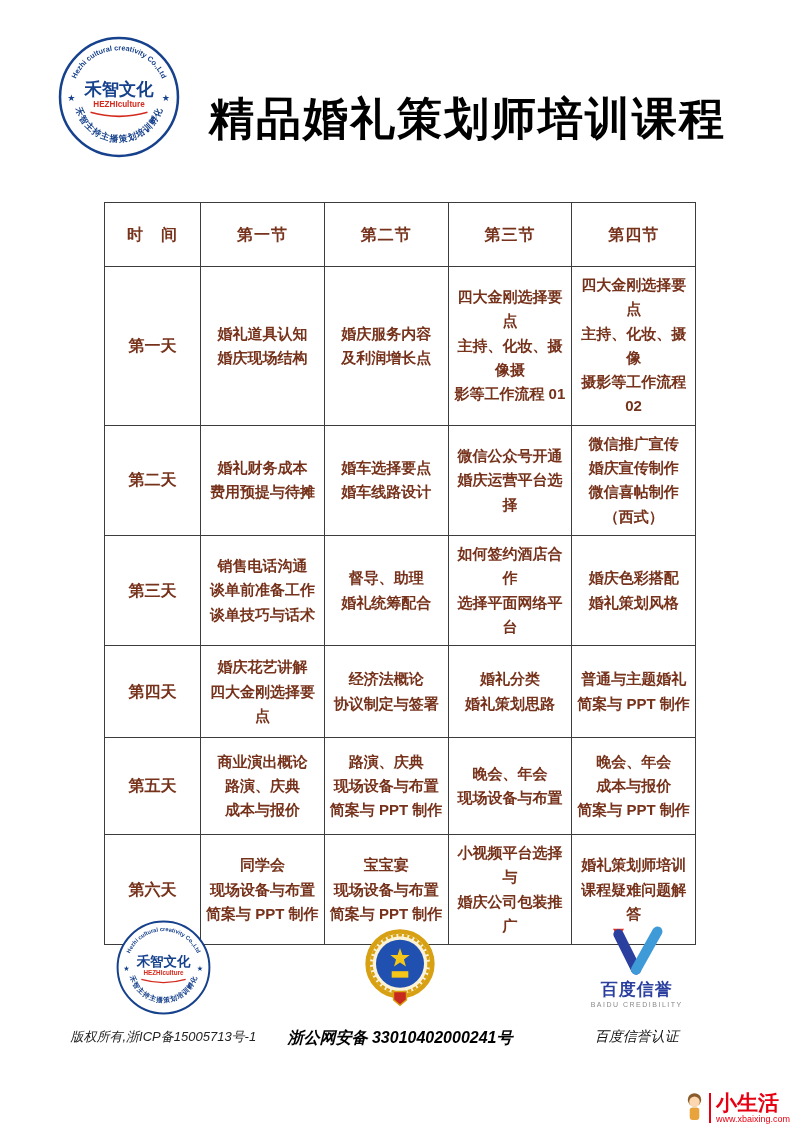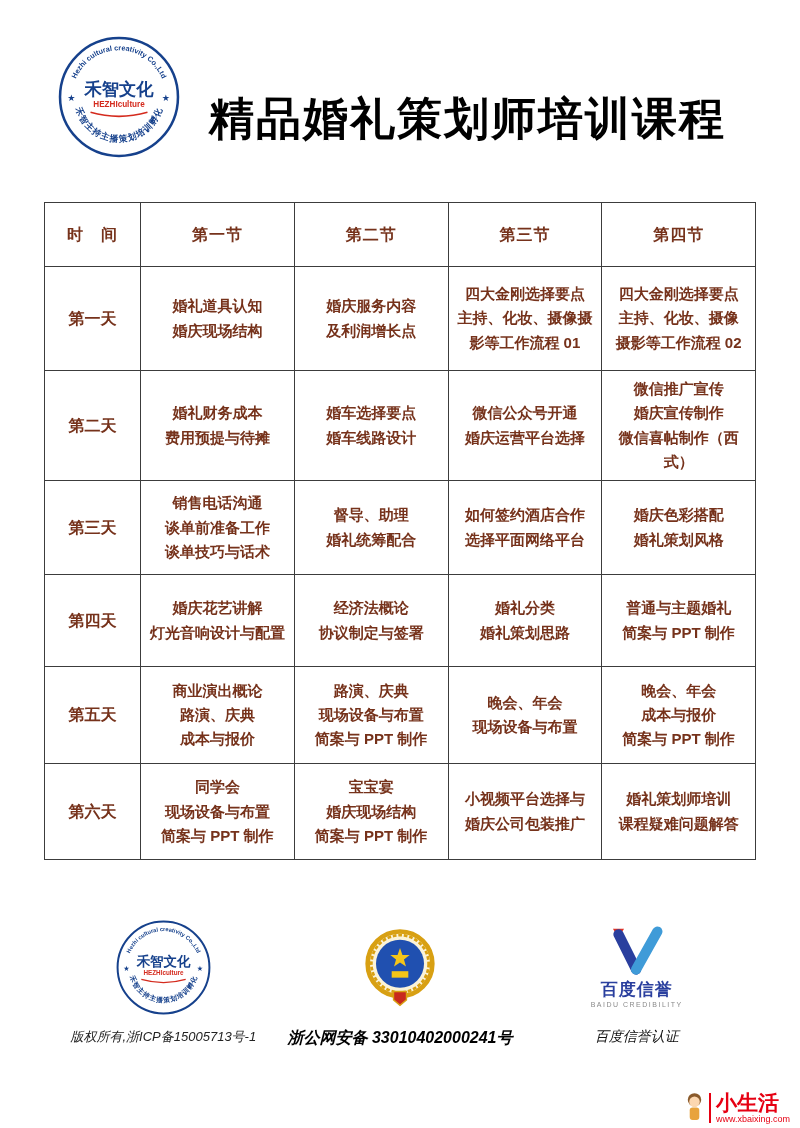--- a/index.html
+++ b/index.html
@@ -14,21 +14,21 @@
   .header { display:flex; align-items:center; padding:36px 45px 0 58px; }
   .logo { width:122px; height:122px; flex:none; }
   .title {
     flex:1; text-align:center; color:#000;
     font-size:45px; font-weight:900; letter-spacing:2px;
     font-family:"Liberation Sans", sans-serif;
     margin-top:44px;
   }
 
   
-  .table-wrap { width:712px; margin:44px auto 8px; }
+  .table-wrap { width:592px; margin:44px auto 8px; }
   table.course { width:100%; border-collapse:collapse; table-layout:fixed; }
   .course col.c-time { width:96px; }
   .course th, .course td {
     border:1px solid #3c3c3c;
     text-align:center; vertical-align:middle;
     color:#76321b; font-weight:bold;
     white-space:pre-line; line-height:1.62;
   }
   .course th { font-size:16px; height:64px; letter-spacing:1px; }
   .course td { font-size:15px; padding:6px 4px; }
@@ -136,21 +136,21 @@
           <td>督导、助理
 婚礼统筹配合</td>
           <td>如何签约酒店合作
 选择平面网络平台</td>
           <td>婚庆色彩搭配
 婚礼策划风格</td>
         </tr>
         <tr>
           <td class="time">第四天</td>
           <td>婚庆花艺讲解
-灯光音响设计与配置</td>
+四大金刚选择要点</td>
           <td>经济法概论
 协议制定与签署</td>
           <td>婚礼分类
 婚礼策划思路</td>
           <td>普通与主题婚礼
 简案与 PPT 制作</td>
         </tr>
         <tr>
           <td class="time">第五天</td>
           <td>商业演出概论
@@ -164,21 +164,21 @@
           <td>晚会、年会
 成本与报价
 简案与 PPT 制作</td>
         </tr>
         <tr>
           <td class="time">第六天</td>
           <td>同学会
 现场设备与布置
 简案与 PPT 制作</td>
           <td>宝宝宴
-婚庆现场结构
+现场设备与布置
 简案与 PPT 制作</td>
           <td>小视频平台选择与
 婚庆公司包装推广</td>
           <td>婚礼策划师培训
 课程疑难问题解答</td>
         </tr>
       </tbody>
     </table>
   </div>
 

